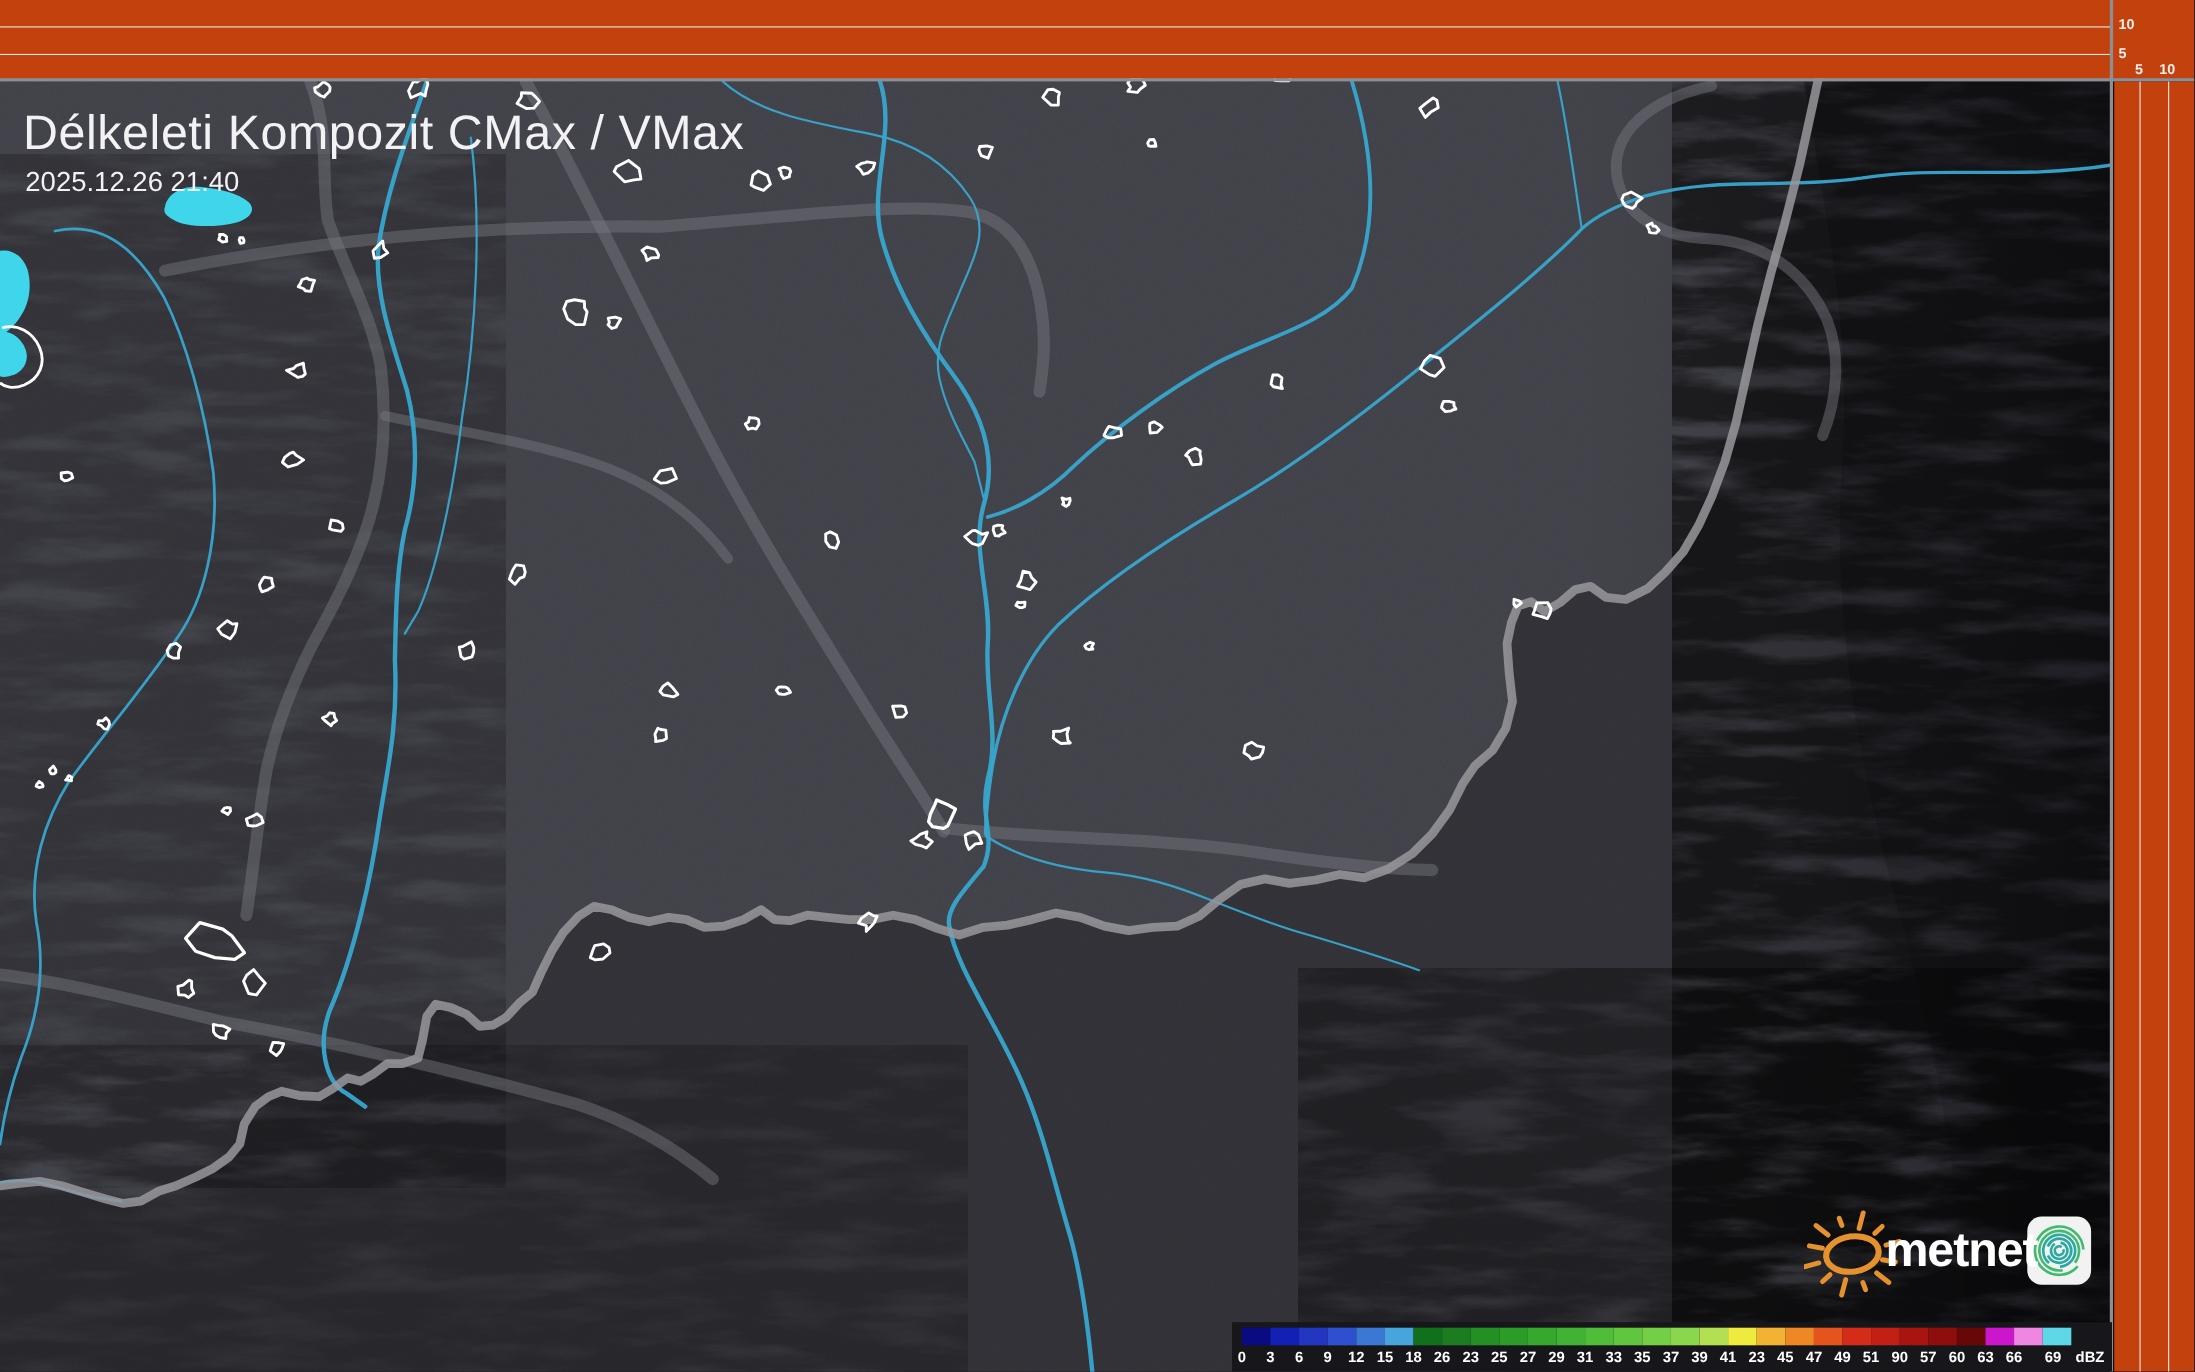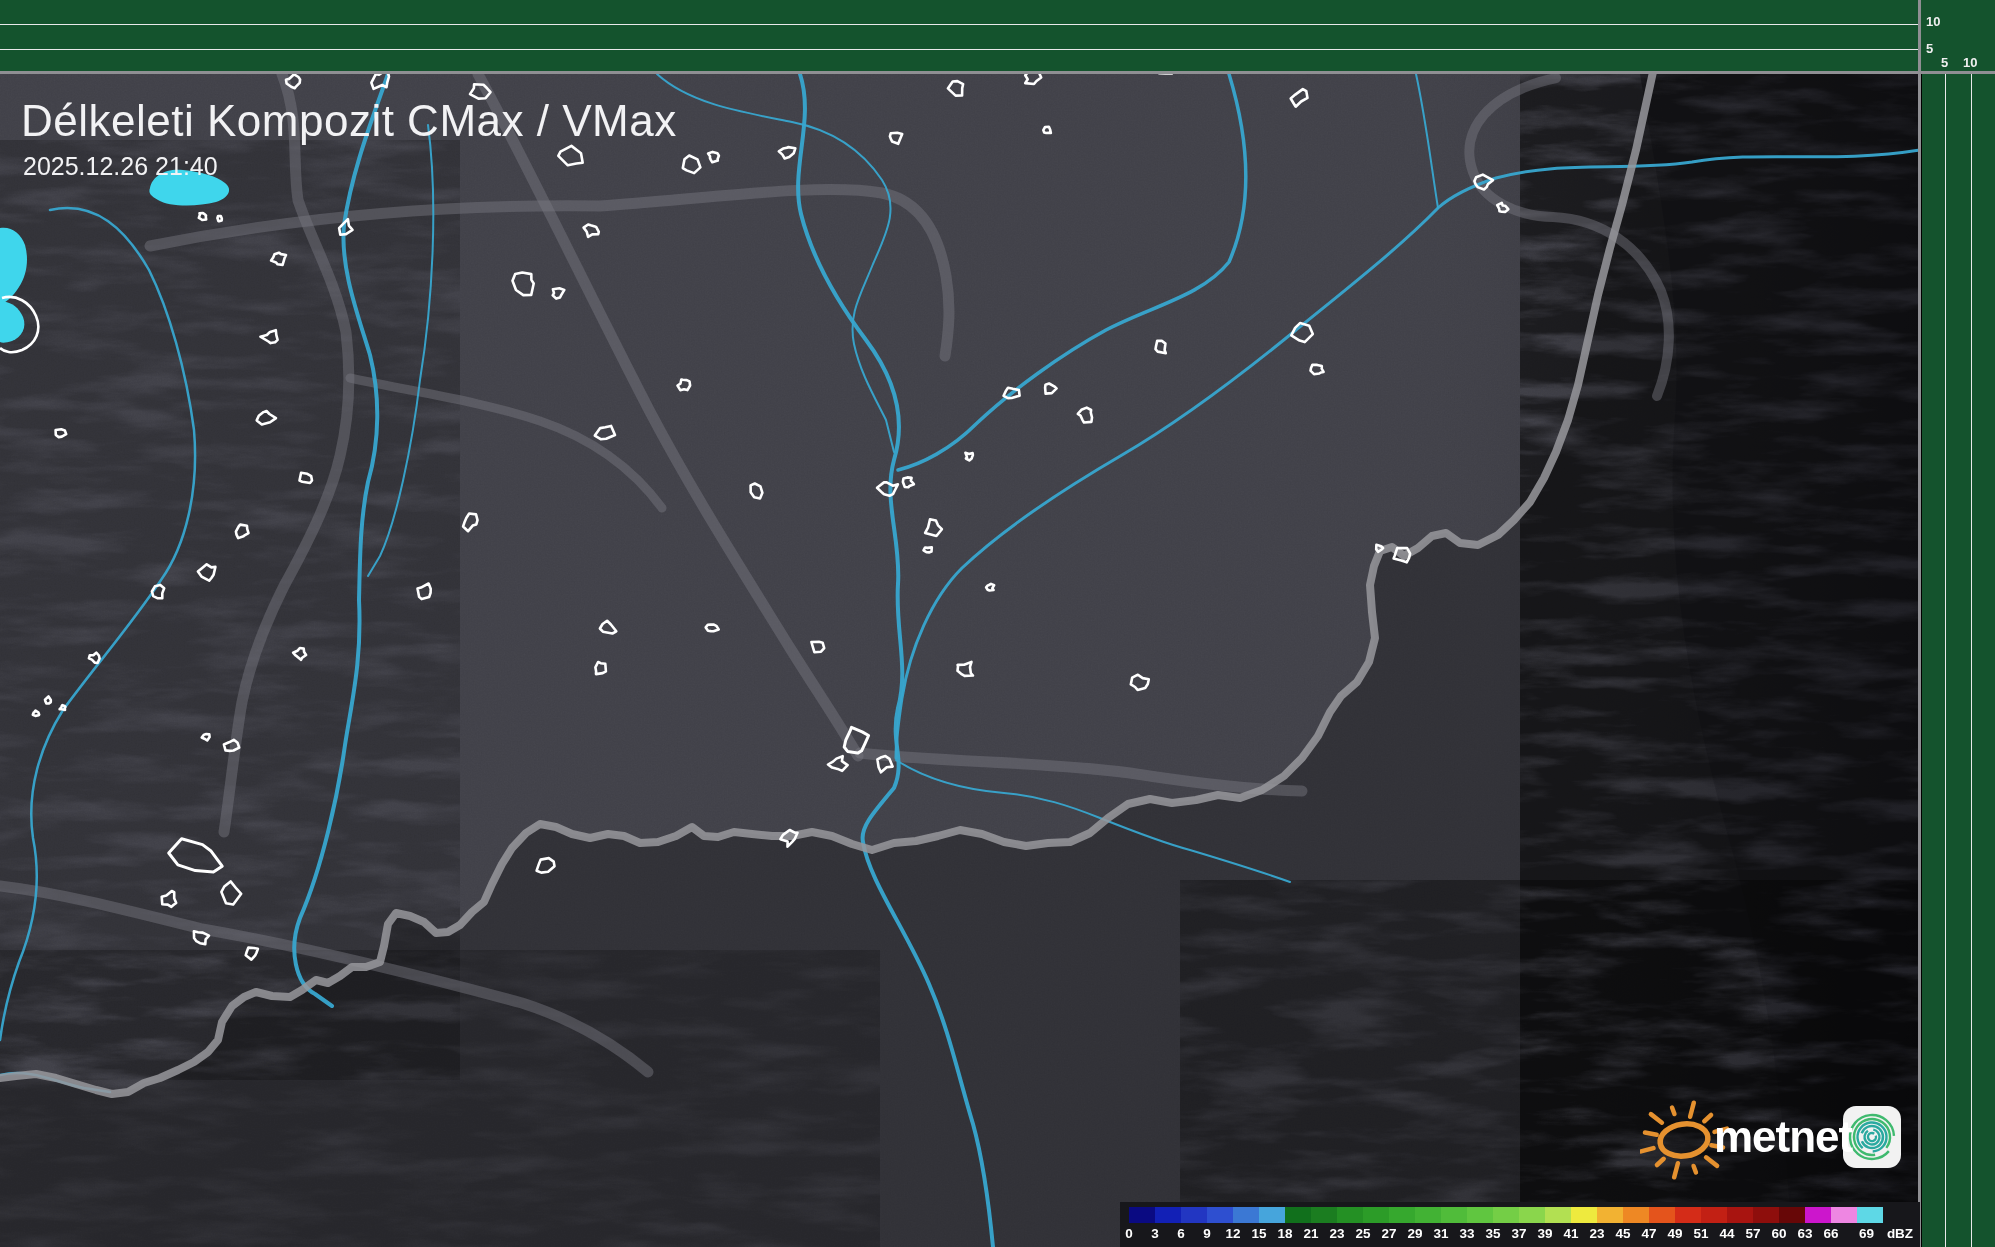--- a/index.html
+++ b/index.html
@@ -2,21 +2,21 @@
 <html><head>
 <meta charset="utf-8">
 <style>
   html,body{margin:0;padding:0;background:#000;}
   body{width:1995px;height:1247px;position:relative;overflow:hidden;
        font-family:"Liberation Sans","DejaVu Sans",sans-serif;}
   #stage{position:absolute;inset:0;}
   
   #map-svg{position:absolute;left:0;top:0;z-index:1;}
   
-  .panel{position:absolute;background:#14532d;z-index:2;}
+  .panel{position:absolute;background:#c2410c;z-index:2;}
   #top-panel{left:0;top:0;width:1995px;height:71px;}
   #right-panel{left:1922px;top:74px;width:73px;height:1173px;}
   .hgrid{position:absolute;left:0;width:1919px;height:1px;background:#e9e9ea;}
   .vgrid{position:absolute;top:0;width:1px;height:1173px;background:#e9e9ea;}
   .frame-h{position:absolute;left:0;top:71px;width:1995px;height:3px;background:#8f8f93;z-index:3;}
   .frame-v{position:absolute;left:1918px;top:0;width:3px;height:1247px;background:#8f8f93;z-index:3;}
   .tick{position:absolute;color:#efefef;font-size:13px;font-weight:bold;z-index:4;}
   
   #title{position:absolute;left:21px;top:96px;color:#f2f2f4;font-size:44px;
          letter-spacing:0.5px;z-index:5;}
@@ -225,37 +225,37 @@
         <div class="cell" style="left: 728px; background: rgb(94, 216, 230);"></div>
       </div>
     <div id="cblabels">
         <div class="cblab" style="left: 9px;">0</div>
         <div class="cblab" style="left: 35px;">3</div>
         <div class="cblab" style="left: 61px;">6</div>
         <div class="cblab" style="left: 87px;">9</div>
         <div class="cblab" style="left: 113px;">12</div>
         <div class="cblab" style="left: 139px;">15</div>
         <div class="cblab" style="left: 165px;">18</div>
-        <div class="cblab" style="left: 191px;">21</div>
+        <div class="cblab" style="left: 191px;">26</div>
         <div class="cblab" style="left: 217px;">23</div>
         <div class="cblab" style="left: 243px;">25</div>
         <div class="cblab" style="left: 269px;">27</div>
         <div class="cblab" style="left: 295px;">29</div>
         <div class="cblab" style="left: 321px;">31</div>
         <div class="cblab" style="left: 347px;">33</div>
         <div class="cblab" style="left: 373px;">35</div>
         <div class="cblab" style="left: 399px;">37</div>
         <div class="cblab" style="left: 425px;">39</div>
         <div class="cblab" style="left: 451px;">41</div>
         <div class="cblab" style="left: 477px;">23</div>
         <div class="cblab" style="left: 503px;">45</div>
         <div class="cblab" style="left: 529px;">47</div>
         <div class="cblab" style="left: 555px;">49</div>
         <div class="cblab" style="left: 581px;">51</div>
-        <div class="cblab" style="left: 607px;">44</div>
+        <div class="cblab" style="left: 607px;">90</div>
         <div class="cblab" style="left: 633px;">57</div>
         <div class="cblab" style="left: 659px;">60</div>
         <div class="cblab" style="left: 685px;">63</div>
         <div class="cblab" style="left: 711px;">66</div>
         <div class="cblab" style="left: 737px; text-align: right;">69</div>
         <div class="cblab" style="left: 775px; width: 44px;">dBZ</div>
       </div>
   </div>
 
   <div id="logo">

